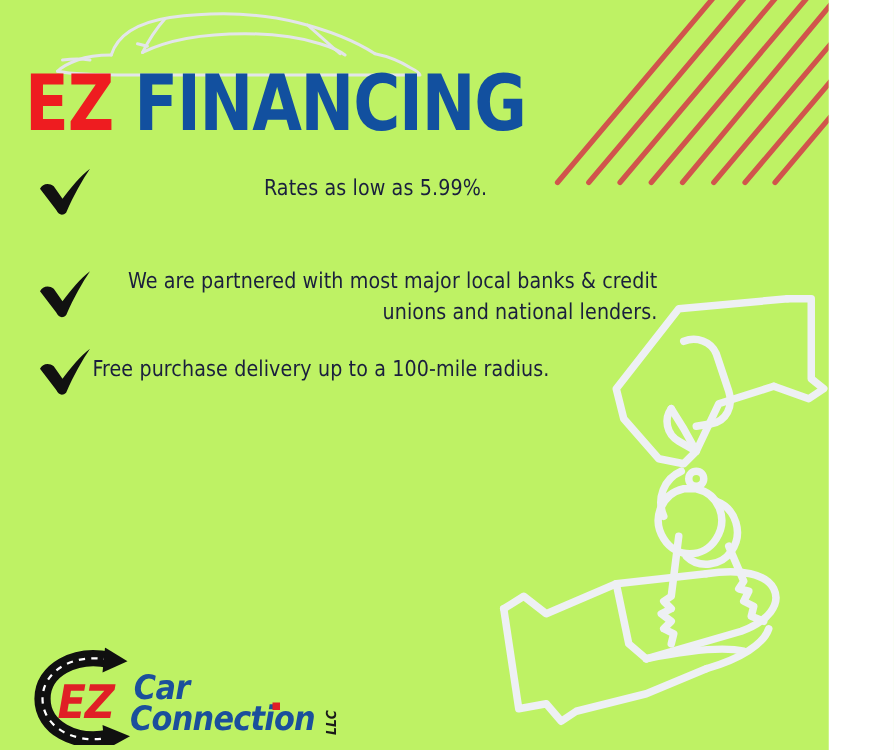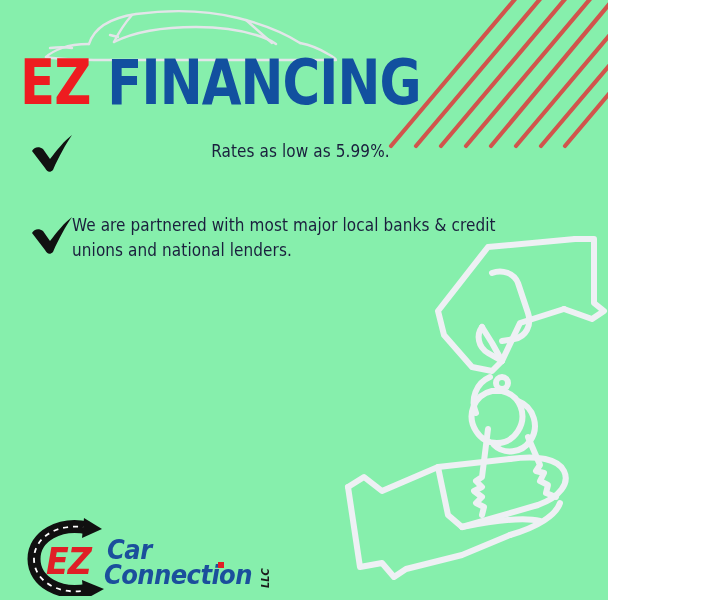--- a/index.html
+++ b/index.html
@@ -7,22 +7,22 @@
 
   html, body {
     width:715px; height:600px;
     background:#ffffff;
     font-family:"Liberation Sans", sans-serif;
     overflow:hidden;
   }
 
   #poster {
     position:relative;
-    width:608px; height:600px;
-    background:#86efac;
+    width:663px; height:600px;
+    background:#bef264;
     overflow:hidden;
   }
 
   
   .decor {
     position:absolute;
     pointer-events:none;
   }
 
   #car-watermark {
@@ -96,21 +96,21 @@
     transform:scaleX(0.97);
     transform-origin:left top;
   }
   .bullet-text.two-line { padding-top:5px; }
 
   
   .bullet.r1 { margin-bottom:24px;text-align:center; }
   .bullet.r1 .bullet-text { padding-top:11px; padding-left:3px; }
   .bullet.r2 { margin-bottom:20px; }
   .bullet.r2 .bullet-text { padding-top:12px; padding-left:4px; }
-  .bullet.r3 { margin-bottom:4px; }
+  .bullet.r3 { margin-bottom:4px;text-align:right; }
   .bullet.r3 .bullet-text { padding-top:3px; }
   .bullet.r4 { margin-bottom:20px; }
   .bullet.r4 .bullet-text { padding-top:12px; }
   .bullet.r5 .bullet-text { padding-top:12px; padding-left:2px; }
 
   
   #logo {
     position:absolute;
     left:26px; top:518px;
     width:262px; height:78px;
@@ -218,20 +218,29 @@
       <span class="check-wrap">
         <svg width="46" height="40" viewBox="0 0 46 40">
           <path d="M2 17 C4 13 9 12 13 15 L20 25 C27 16 34 7 42 1
                    C36 10 29 22 23 36 C20 39 17 38 15 34 Z" fill="#111111"></path>
         </svg>
       </span>
       <span class="bullet-text two-line">We are partnered with most major local banks &amp; credit unions and national lenders.</span>
     </div>
 
 
+    <div class="bullet r5">
+      <span class="check-wrap">
+        <svg width="46" height="40" viewBox="0 0 46 40">
+          <path d="M2 17 C4 13 9 12 13 15 L20 25 C27 16 34 7 42 1
+                   C36 10 29 22 23 36 C20 39 17 38 15 34 Z" fill="#111111"></path>
+        </svg>
+      </span>
+      <span class="bullet-text">Free purchase delivery up to a 100-mile radius.</span>
+    </div>
 
   </div>
 
   <div id="logo">
     <svg width="262" height="78" viewBox="0 0 262 78">
 
       <g>
         <path d="M62 10 C34 4 8 18 8 41 C8 64 34 78 62 72" fill="none" stroke="#101010" stroke-width="13" stroke-linecap="butt"></path>
 
         <path d="M62 10 C34 4 8 18 8 41 C8 64 34 78 62 72" fill="none" stroke="#ffffff" stroke-width="1.8" stroke-dasharray="5 5" stroke-linecap="butt"></path>

